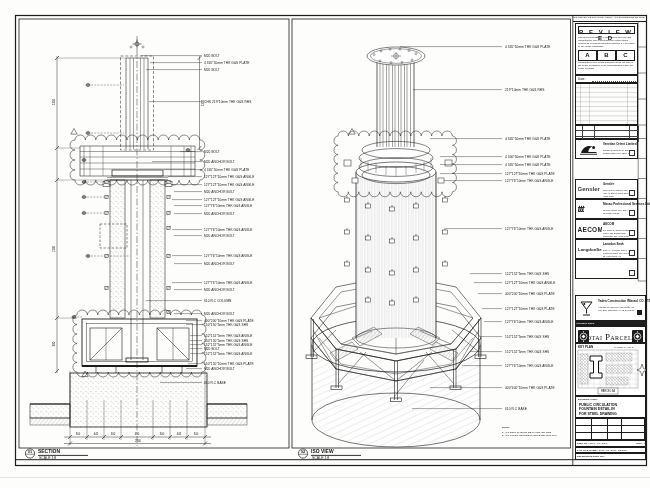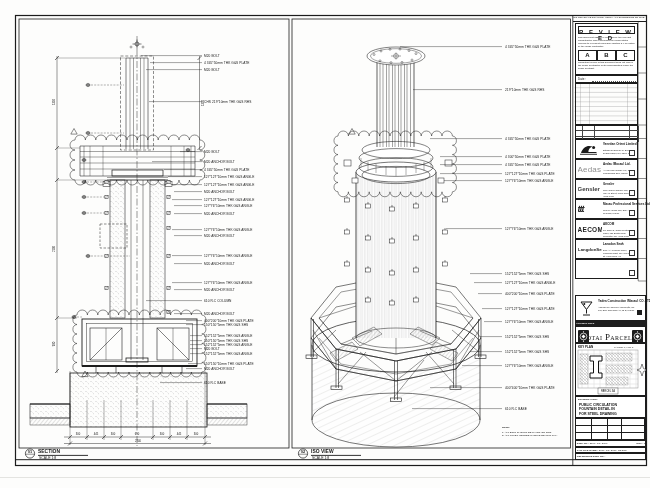--- a/index.html
+++ b/index.html
@@ -588,28 +588,20 @@
           <circle cx="15.6" cy="4.6" r="1.5" fill="#1a1a1a"></circle>
           <rect x="2" y="10.8" width="17" height=".9" fill="#1a1a1a"></rect>
         </svg>
   </div>
   <div class="ctext">
         <div class="cname">Venetian Orient Limited</div>
   <div class="caddr">Estrada da Baía de N. Senhora da Esperança, s/n, Taipa, Macau</div>
       </div>
   <div class="chk"></div>
 </div>
-<div class="cblock" style="top:158.5px">
-  <div class="clogo logo-aedas">Aedas</div>
-  <div class="ctext">
-        <div class="cname">Aedas (Macau) Ltd.</div>
-  <div class="caddr">Av. da Praia Grande 409, China Law Building 21/F, Macau</div>
-      </div>
-  <div class="chk"></div>
-</div>
 <div class="cblock" style="top:178.5px">
   <div class="clogo logo-gensler">Gensler</div>
   <div class="ctext">
         <div class="cname">Gensler</div>
   <div class="caddr">Two Harbour Square 18/F, 180 Wai Yip Street, Kwun Tong, Hong Kong</div>
       </div>
   <div class="chk"></div>
 </div>
 <div class="cblock" style="top:198.5px">
   <div class="clogo logo-mps">ttt</div>

